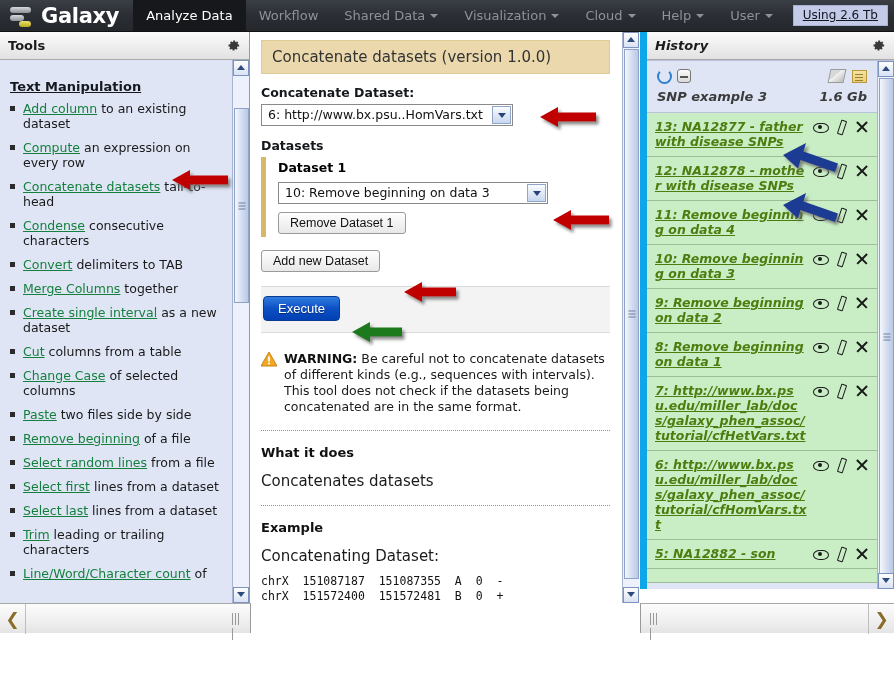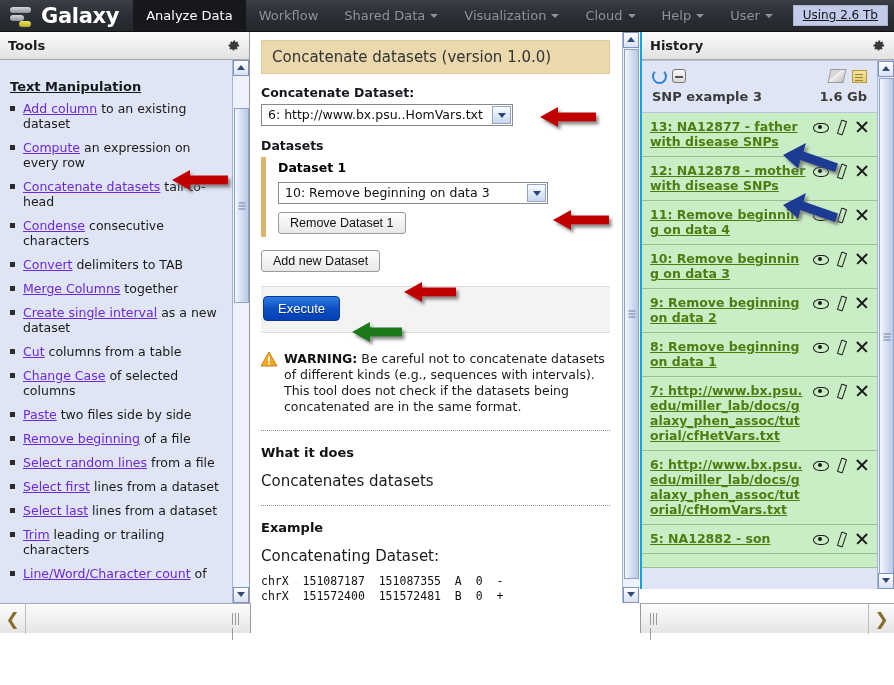--- a/index.html
+++ b/index.html
@@ -91,21 +91,21 @@
   ul.tools { list-style: none; margin: 0; padding: 0; }
   ul.tools li {
     position: relative; padding-left: 15px; margin-bottom: 9px;
     line-height: 15px; font-size: 12.5px; color: #1a1a1a;
   }
   ul.tools li:before {
     content: ""; position: absolute; left: 2px; top: 5px;
     width: 5px; height: 5px; background: #2b2b2b;
   }
   ul.tools a {
-    color: #6d28d9; text-decoration: underline; cursor: pointer;
+    color: #15803d; text-decoration: underline; cursor: pointer;
   }
   
   .vscroll {
     position: absolute; top: 0; right: 0; width: 17px; bottom: 0;
     background: #edf1fb; border-left: 1px solid #a8b4d4;
   }
   .vscroll .sb-btn {
     position: absolute; left: 0; width: 16px; height: 16px;
     background: linear-gradient(to bottom, #fdfdfe, #d9e2f3);
     border: 1px solid #7d93bd; cursor: pointer;
@@ -197,22 +197,22 @@
   .help-h { font-weight: bold; font-size: 13px; margin-bottom: 9px; color: #111; }
   .help-p { font-size: 15px; margin: 12px 0 6px 0; color: #1a1a1a; }
   pre.code {
     font-family: "DejaVu Sans Mono", "Liberation Mono", monospace;
     font-size: 11.5px; margin: 9px 0 0 0; color: #111; line-height: 15px;
   }
 
   
   #historypanel {
     position: absolute; right: 0; top: 32px; width: 254px; bottom: 44px;
-    background: #dfe5f5; border-left: 2px solid #0ea5e9;
-    display: flex; flex-direction: column;
+    background: #dfe5f5; border-left: 7px solid #0ea5e9;
+    display: flex; flex-direction: column; font-style: italic;
   }
   #historybody {
     flex: 1; position: relative; overflow: hidden;
     border-top: 1px solid #b9c2da;
   }
   #historyinner { position: absolute; left: 0; top: 0; right: 17px; bottom: 0; overflow: hidden; }
   .hist-summary {
     background: #dfe5f5; padding: 6px 10px 8px 10px;
     border-bottom: 1px solid #b9c2da;
   }

